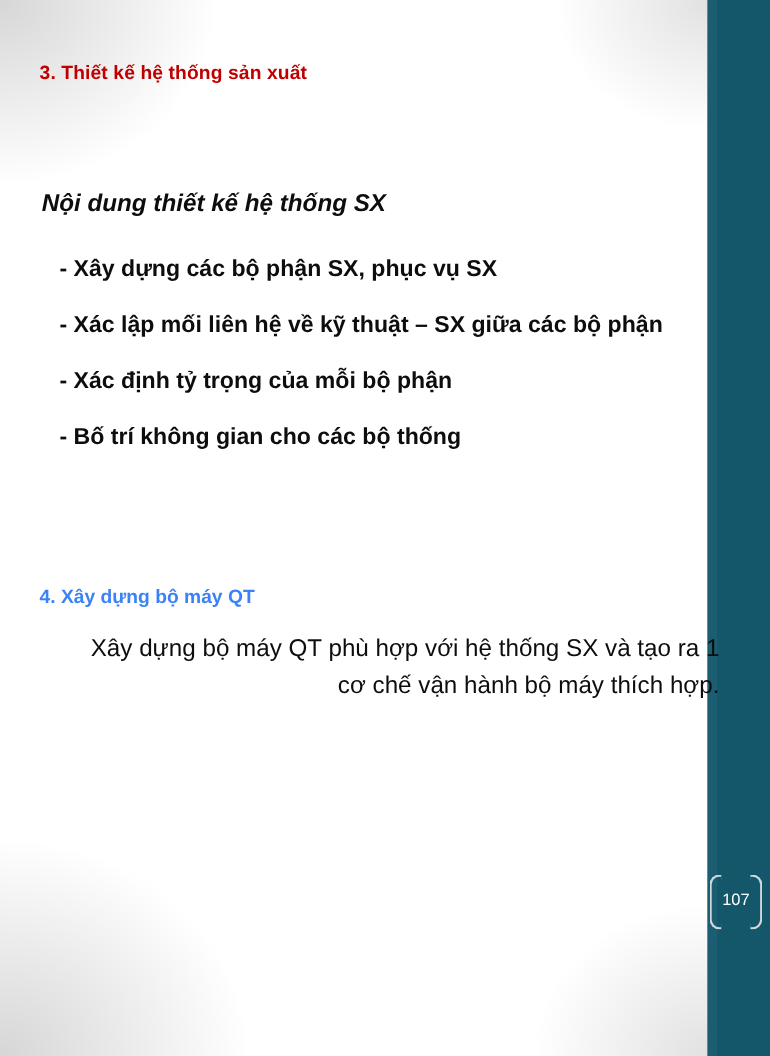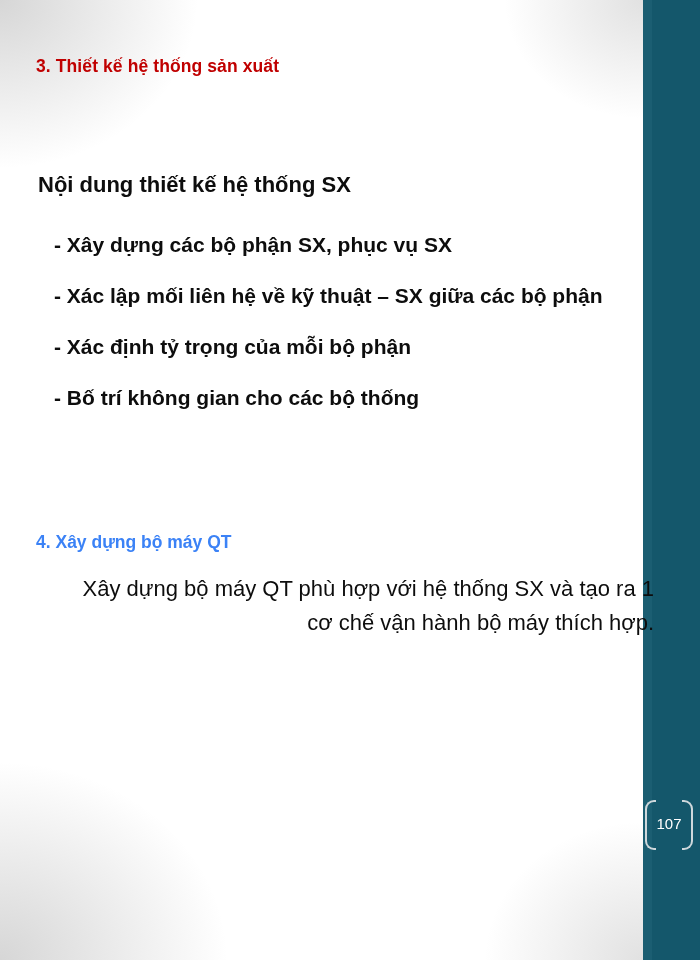--- a/index.html
+++ b/index.html
@@ -85,20 +85,21 @@
     font-weight: bold;
     color: #c00000;
     letter-spacing: 0.1px;
   }
 
   .subtitle {
     position: absolute;
     left: 36px;
     top: 172px;
     font-size: 22px;
+    font-style: italic;
     font-weight: bold;
     color: #0d0d0d;
   }
 
   .bullets {
     position: absolute;
     left: 52px;
     top: 233px;
     width: 580px;
   }
@@ -132,21 +133,21 @@
   }
 
   
   .page-badge {
     position: absolute;
     right: 4px;
     top: 790px;
     width: 54px;
     height: 56px;
     display: flex;
-    align-items: flex-end;
+    align-items: center;
     justify-content: center;
   }
   .badge-box {
     position: relative;
     width: 48px;
     height: 46px;
     display: flex;
     align-items: center;
     justify-content: center;
   }

